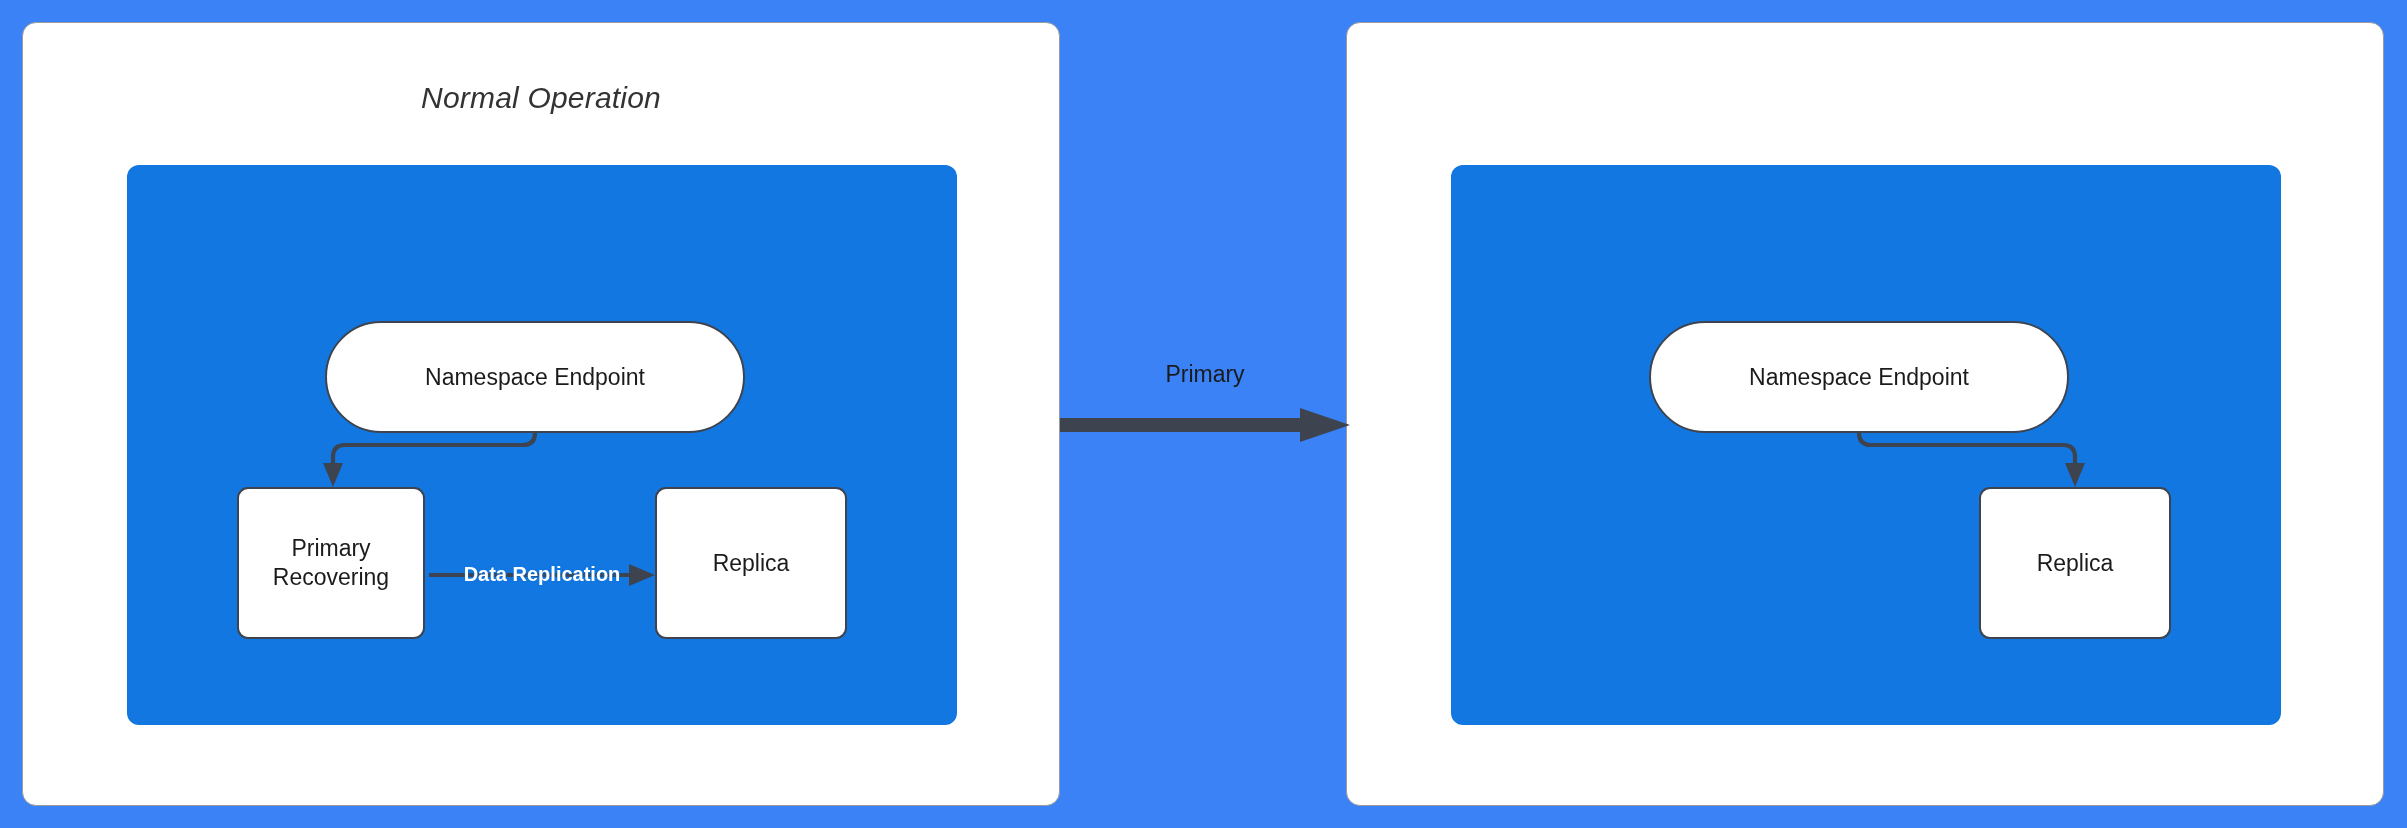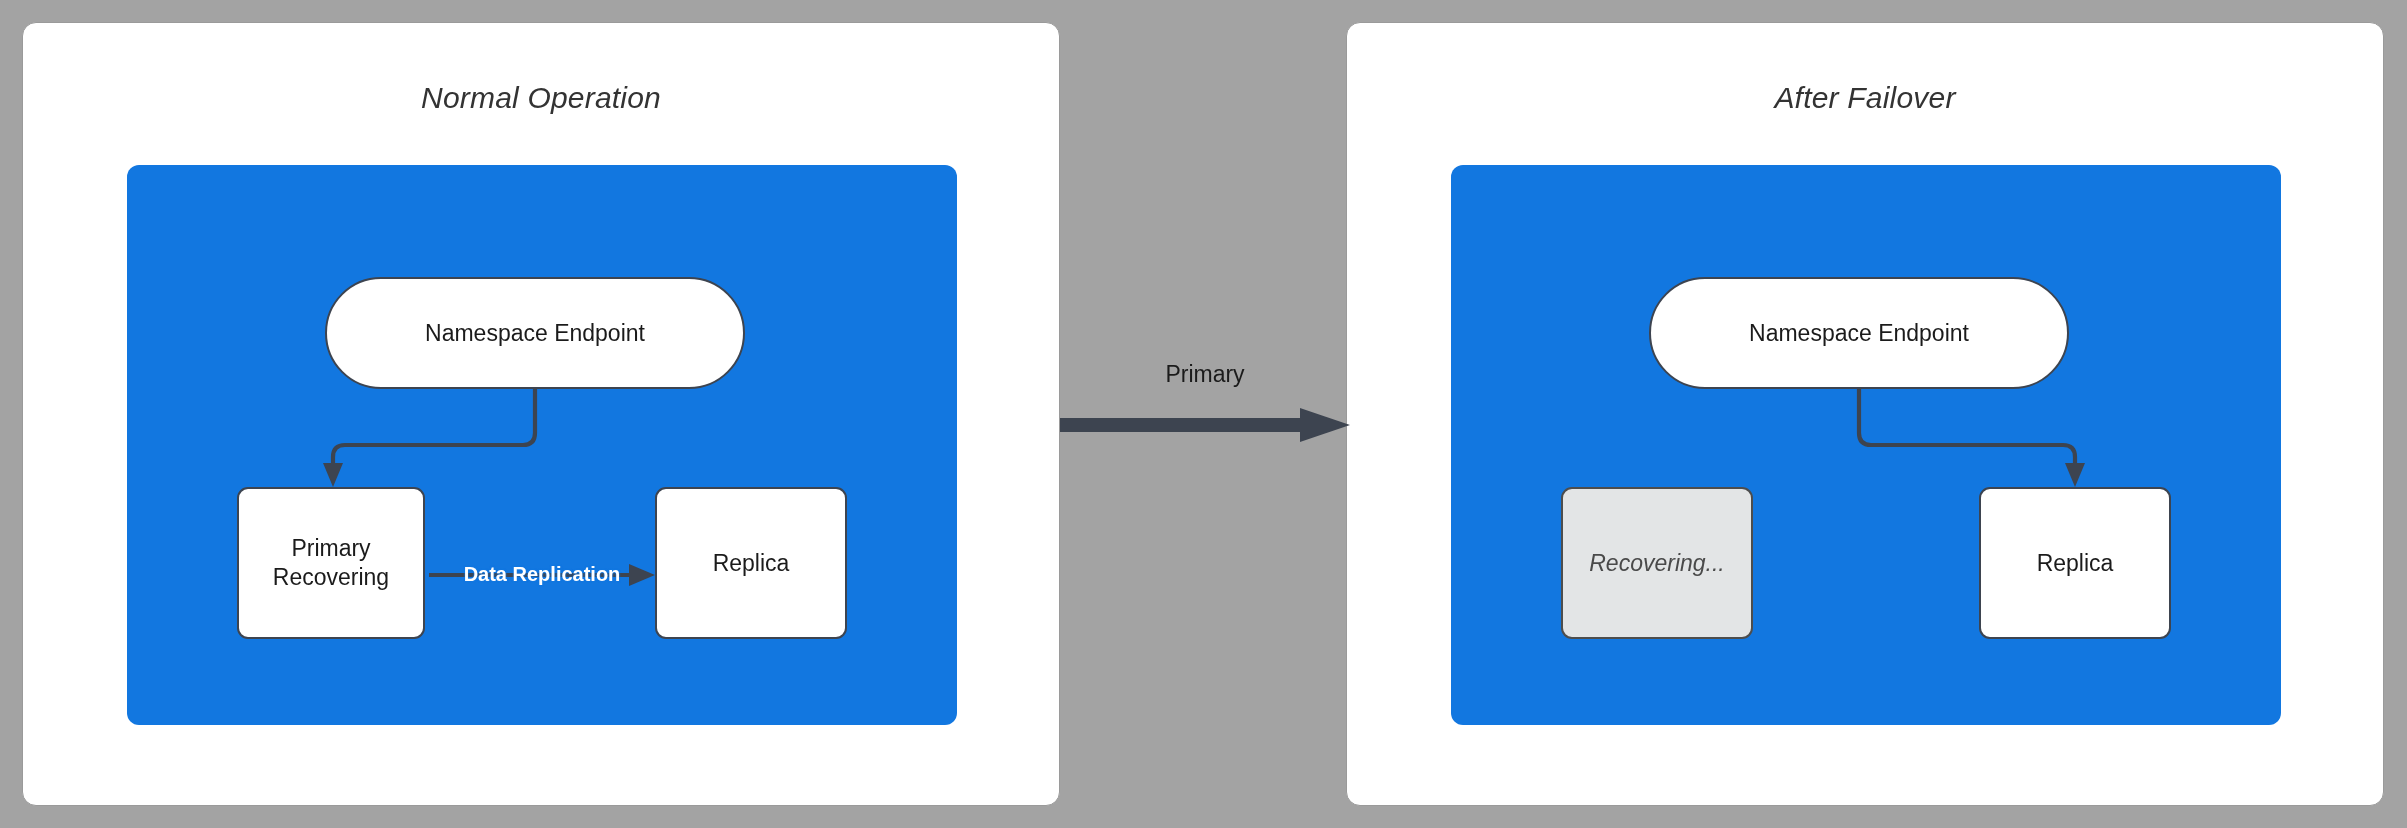--- a/index.html
+++ b/index.html
@@ -6,21 +6,21 @@
   * { box-sizing: border-box; }
   html, body {
     margin: 0; padding: 0;
     background: #ffffff;
     font-family: "Liberation Sans", "DejaVu Sans", sans-serif;
   }
   #stage {
     position: relative;
     width: 2407px;
     height: 828px;
-    background: #a3a3a3;
+    background: #3b82f6;
     overflow: hidden;
   }
 
   
   .panel {
     position: absolute;
     background: #ffffff;
     border: 1.6px solid #9a9a9a;
     border-radius: 14px;
   }
@@ -55,21 +55,21 @@
     align-items: center;
     justify-content: center;
     text-align: center;
     background: #ffffff;
     border: 2.3px solid #3d4450;
     color: #1b1b1b;
     font-size: 23px;
     line-height: 1.25;
     z-index: 6;
   }
-  .node.pill { border-radius: 999px; }
+  .node.pill { border-radius: 999px; margin-top: 44px; }
   .node.box  { border-radius: 11px; }
   .node.recovering {
     background: #e3e5e6;
     border-color: #4d4d4d;
     color: #4a4a4a;
     font-style: italic;
   }
 
   
   #node-endpoint-left { left: 198px; top: 112px; width: 420px; height: 112px; }
@@ -182,37 +182,33 @@
   </div>
 
   <div id="failover-label">Primary</div>
 
   <svg id="failover-arrow" viewBox="0 0 290 34">
     <rect x="0" y="10" width="245" height="14" fill="#3d4450"></rect>
     <polygon points="290,17 240,0 240,34" fill="#3d4450"></polygon>
   </svg>
 
   <div class="panel" id="panel-right">
-    <div class="panel-title">After Failover</div>
 
     <div class="region" id="region-right">
 
       <svg class="wires" viewBox="0 0 830 560">
 
         <path class="wire" d="M 408 224 L 408 268 Q 408 280 420 280 L 612 280 Q 624 280 624 292 L 624 300"></path>
         <polygon class="wire-head" points="624,322 614,298 634,298"></polygon>
       </svg>
 
       <div class="node pill" id="node-endpoint-right">
         <span>Namespace Endpoint</span>
       </div>
 
-      <div class="node box recovering" id="node-recovering">
-        <span>Recovering...</span>
-      </div>
 
       <div class="node box" id="node-replica-right">
         <span>Replica</span>
       </div>
 
     </div>
   </div>
 
 </div>
 

